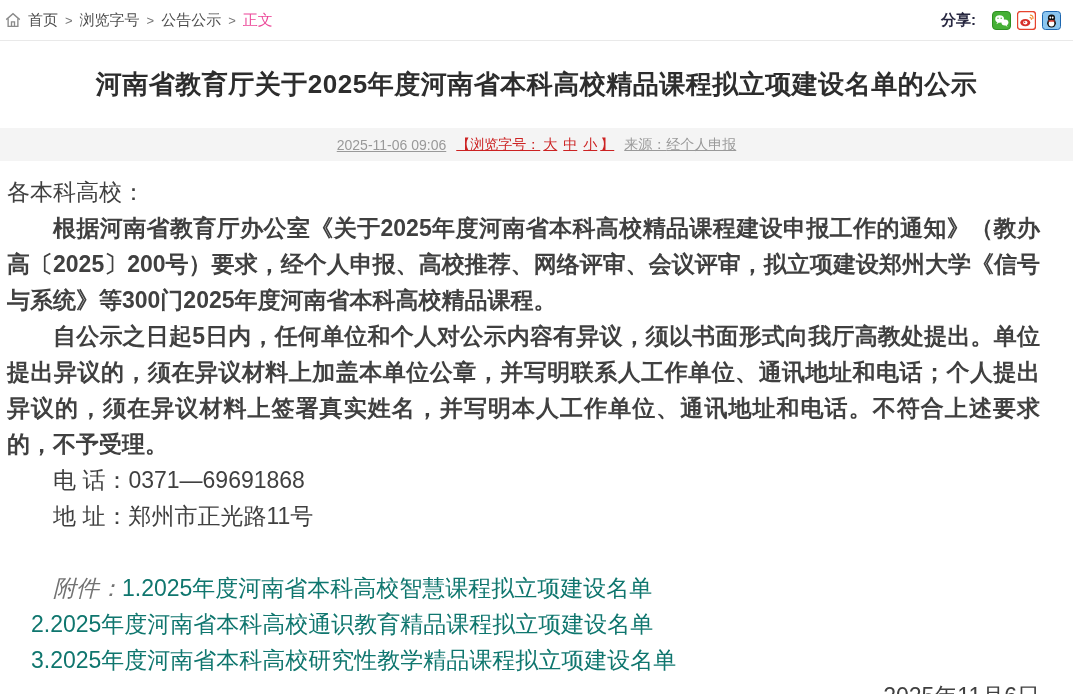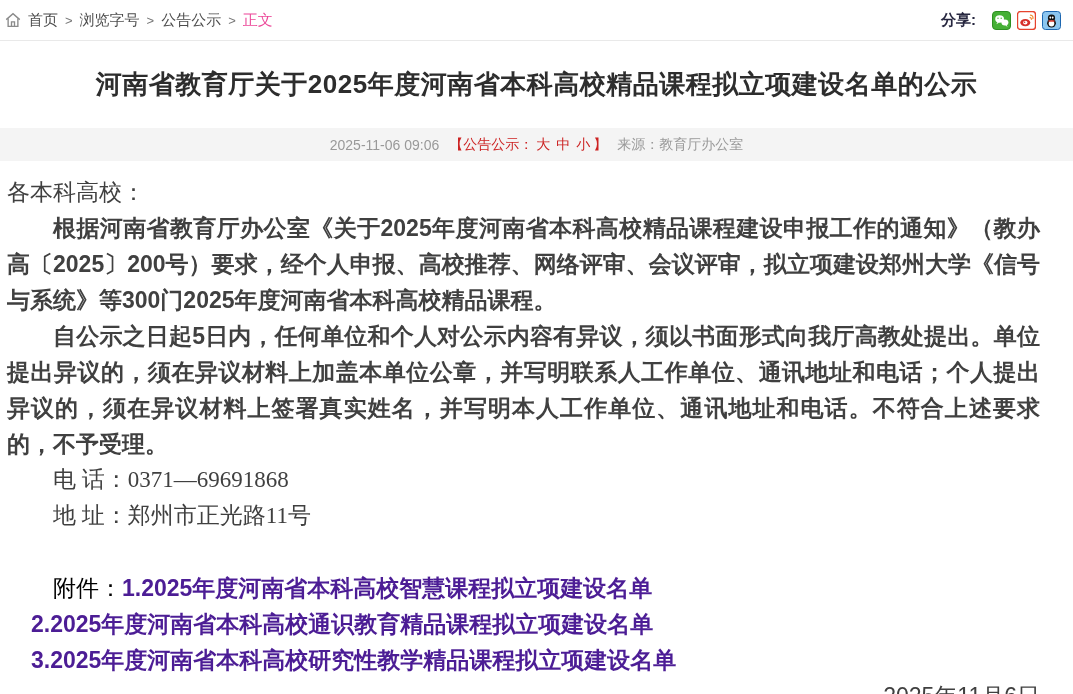--- a/index.html
+++ b/index.html
@@ -35,37 +35,37 @@
     font-size: 26px; font-weight: bold; color: #2d2d2d;
     text-align: center; line-height: 1.25; letter-spacing: 0.5px;
   }
 
   
   .meta-bar {
     height: 33px; background: #f4f4f4;
     display: flex; align-items: center; justify-content: center;
     font-size: 14px; color: #999;
   }
-  .meta-bar .seg { margin: 16px 5px; white-space: nowrap; }
+  .meta-bar .seg { margin: 16px 5px; white-space: nowrap; text-decoration: underline; }
   .meta-red { color: #cc2222; }
   .font-size-link { color: #cc2222; text-decoration: none; cursor: pointer; margin: 0 3px; }
 
   
   .article-body {
     padding: 13px 33px 0 7px;
     font-size: 23px; line-height: 36px; color: #404040;
     text-align: justify;
   }
   .para { text-indent: 2em; font-weight: bold; }
-  .contact-line { text-indent: 2em; font-family: Liberation Serif, serif; }
+  .contact-line { text-indent: 2em; }
   .spacer-line { height: 36px; }
   .attach-first { text-indent: 2em; }
   .attach-more { padding-left: 24px; }
-  .attach-link { color: #4c1d95; text-decoration: none; cursor: pointer; font-weight: bold; }
-  .attach-label { color: #000000; }
+  .attach-link { color: #0f766e; text-decoration: none; cursor: pointer; }
+  .attach-label { color: #737373; font-style: italic; }
   .sign-date { text-align: right; padding-right: 0; color: #404040; }
 </style>
 </head>
 <body>
 
 <div class="page">
 
   <div class="crumb-bar">
     <span class="home-ico">
       <svg width="18" height="18" viewBox="0 0 24 24" fill="none" stroke="#8a8a8a" stroke-width="1.8">
@@ -119,23 +119,23 @@
     </div>
   </div>
 
   <div class="title-wrap">
     <h1 class="doc-title">河南省教育厅关于2025年度河南省本科高校精品课程拟立项建设名单的公示</h1>
   </div>
 
   <div class="meta-bar">
     <span class="seg">2025-11-06 09:06</span>
     <span class="seg meta-red">
-      <span>【公告公示：</span><a class="font-size-link">大</a><a class="font-size-link">中</a><a class="font-size-link">小</a><span>】</span>
+      <span>【浏览字号：</span><a class="font-size-link">大</a><a class="font-size-link">中</a><a class="font-size-link">小</a><span>】</span>
     </span>
-    <span class="seg"><span>来源：</span><span>教育厅办公室</span></span>
+    <span class="seg"><span>来源：</span><span>经个人申报</span></span>
   </div>
 
   <div class="article-body">
     <div class="salutation">各本科高校：</div>
     <p class="para">根据河南省教育厅办公室《关于2025年度河南省本科高校精品课程建设申报工作的通知》（教办高〔2025〕200号）要求，经个人申报、高校推荐、网络评审、会议评审，拟立项建设郑州大学《信号与系统》等300门2025年度河南省本科高校精品课程。</p>
     <p class="para">自公示之日起5日内，任何单位和个人对公示内容有异议，须以书面形式向我厅高教处提出。单位提出异议的，须在异议材料上加盖本单位公章，并写明联系人工作单位、通讯地址和电话；个人提出异议的，须在异议材料上签署真实姓名，并写明本人工作单位、通讯地址和电话。不符合上述要求的，不予受理。</p>
     <div class="contact-line">电 话：0371—69691868</div>
     <div class="contact-line">地 址：郑州市正光路11号</div>
     <div class="spacer-line"></div>
     <div class="attach-first">

